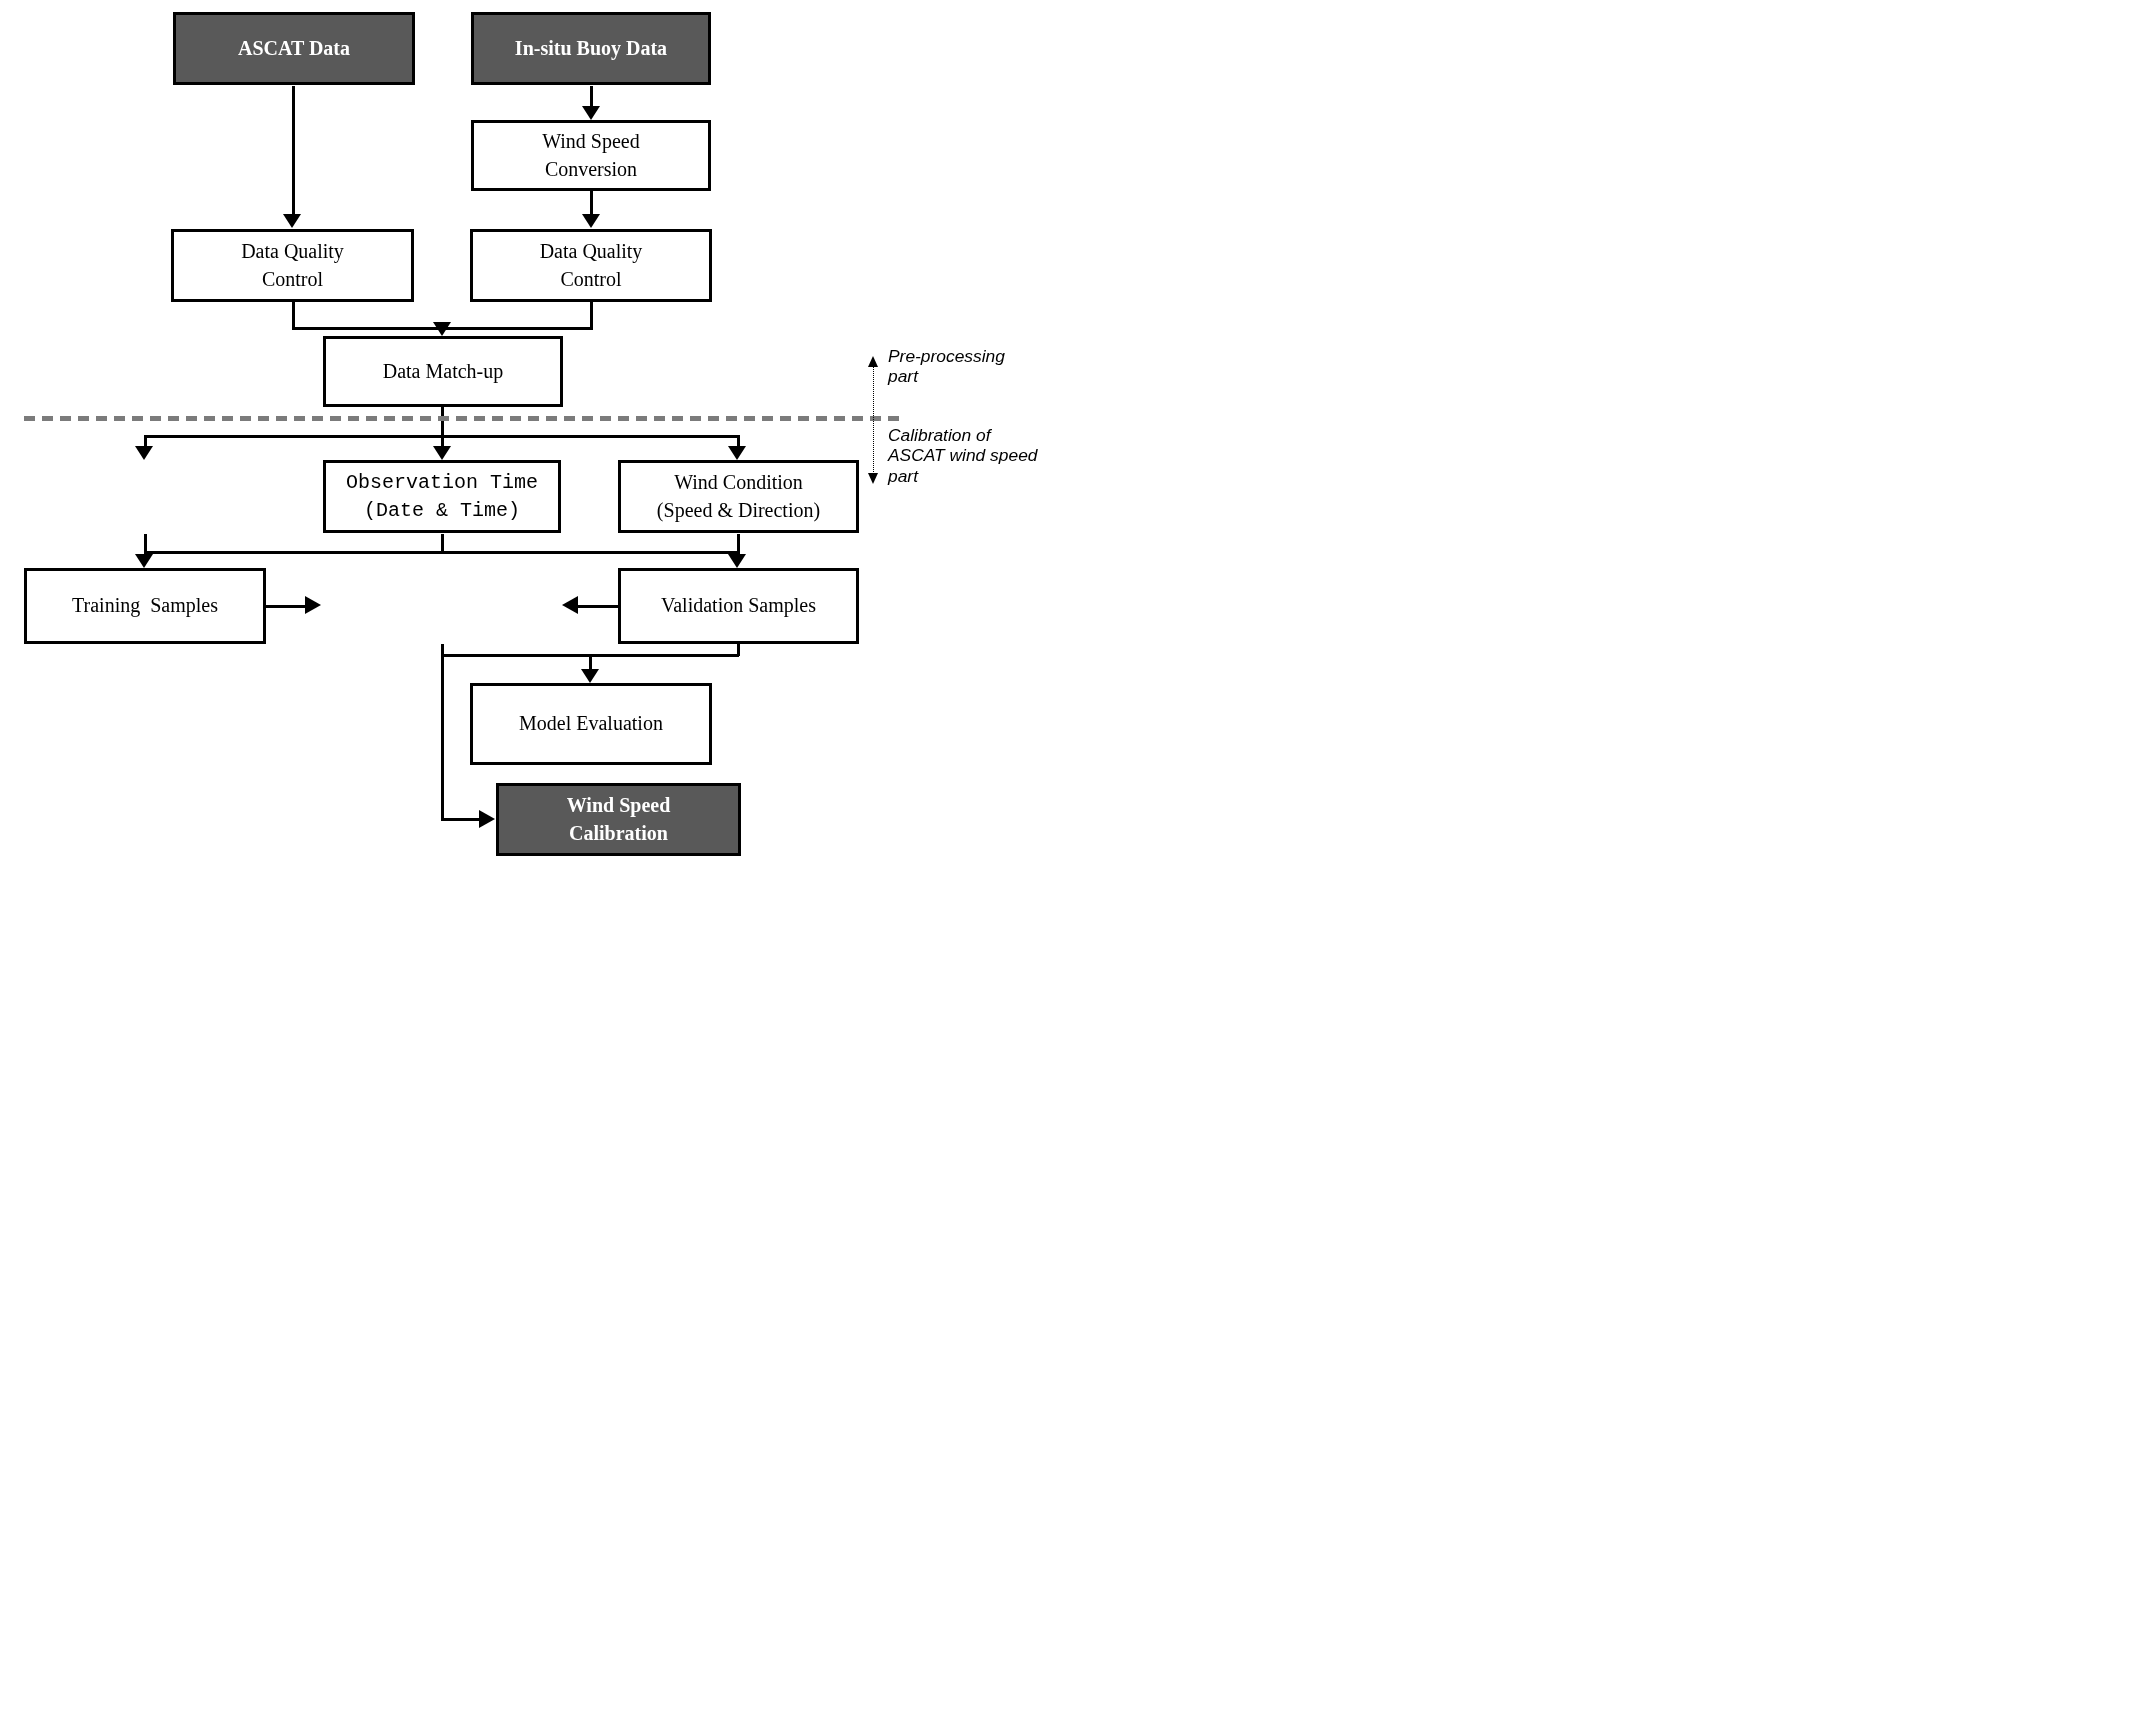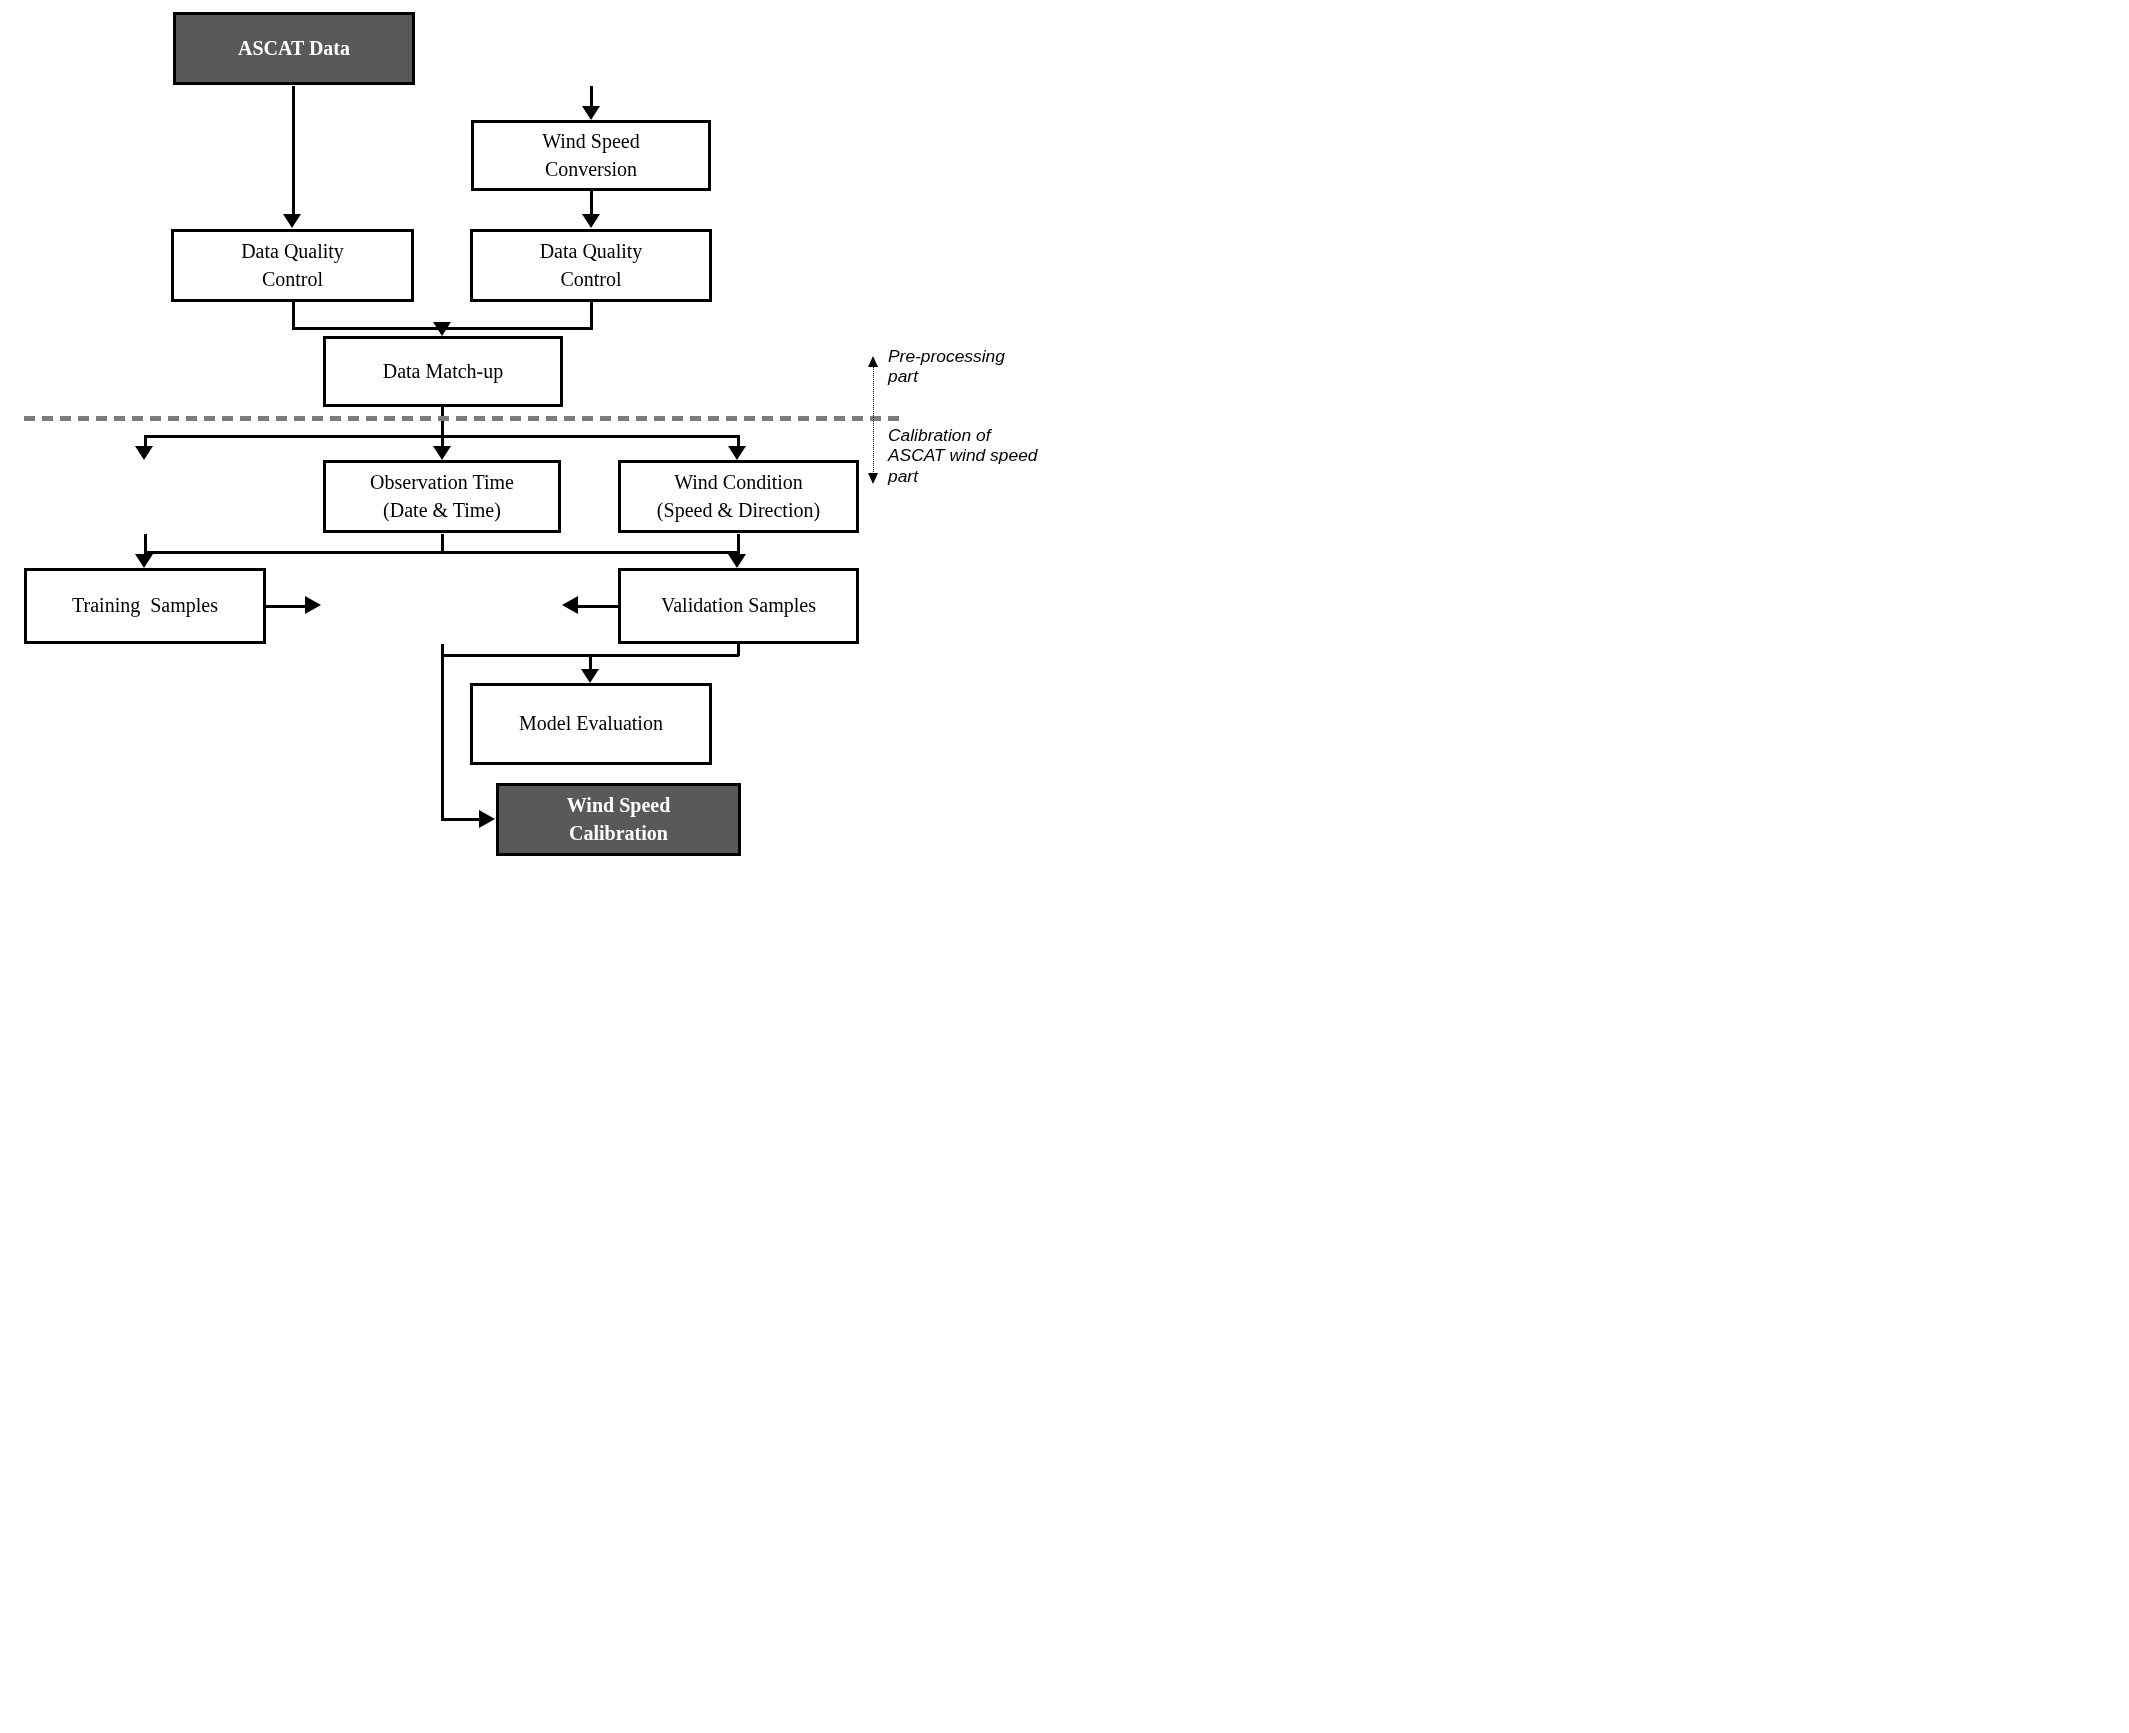--- a/index.html
+++ b/index.html
@@ -53,36 +53,39 @@
   }
 </style>
 </head>
 <body>
 
 <div class="canvas" style="--dark-fill: #595959; --dash-color: #7b7b7b;">
 
   <div class="node dark" style="left:173px;top:12.2px;width:242px;height:73px;">
     <span class="node-label">ASCAT Data</span>
   </div>
+  <div class="node dark" style="left:471px;top:12.2px;width:240px;height:73px;">
+    <span class="node-label">In-situ Buoy Data</span>
+  </div>
   <div class="node" style="left:471px;top:120px;width:240px;height:71px;">
     <span class="node-label">Wind Speed
 Conversion</span>
   </div>
   <div class="node" style="left:171px;top:229px;width:243px;height:73px;">
     <span class="node-label">Data Quality
 Control</span>
   </div>
   <div class="node" style="left:470px;top:229px;width:242px;height:73px;">
     <span class="node-label">Data Quality
 Control</span>
   </div>
   <div class="node" style="left:323px;top:336px;width:240px;height:71px;">
     <span class="node-label">Data Match-up</span>
   </div>
-  <div class="node" style="left:323px;top:460px;width:238px;height:73px;">
+  <div class="node" style="left:323px;top:460px;width:238px;height:73px;font-family:Liberation Mono, monospace;">
     <span class="node-label">Observation Time
 (Date &amp; Time)</span>
   </div>
   <div class="node" style="left:24px;top:568px;width:242px;height:76px;">
     <span class="node-label">Training  Samples</span>
   </div>
   <div class="node" style="left:618px;top:460px;width:241px;height:73px;">
     <span class="node-label">Wind Condition
 (Speed &amp; Direction)</span>
   </div>

